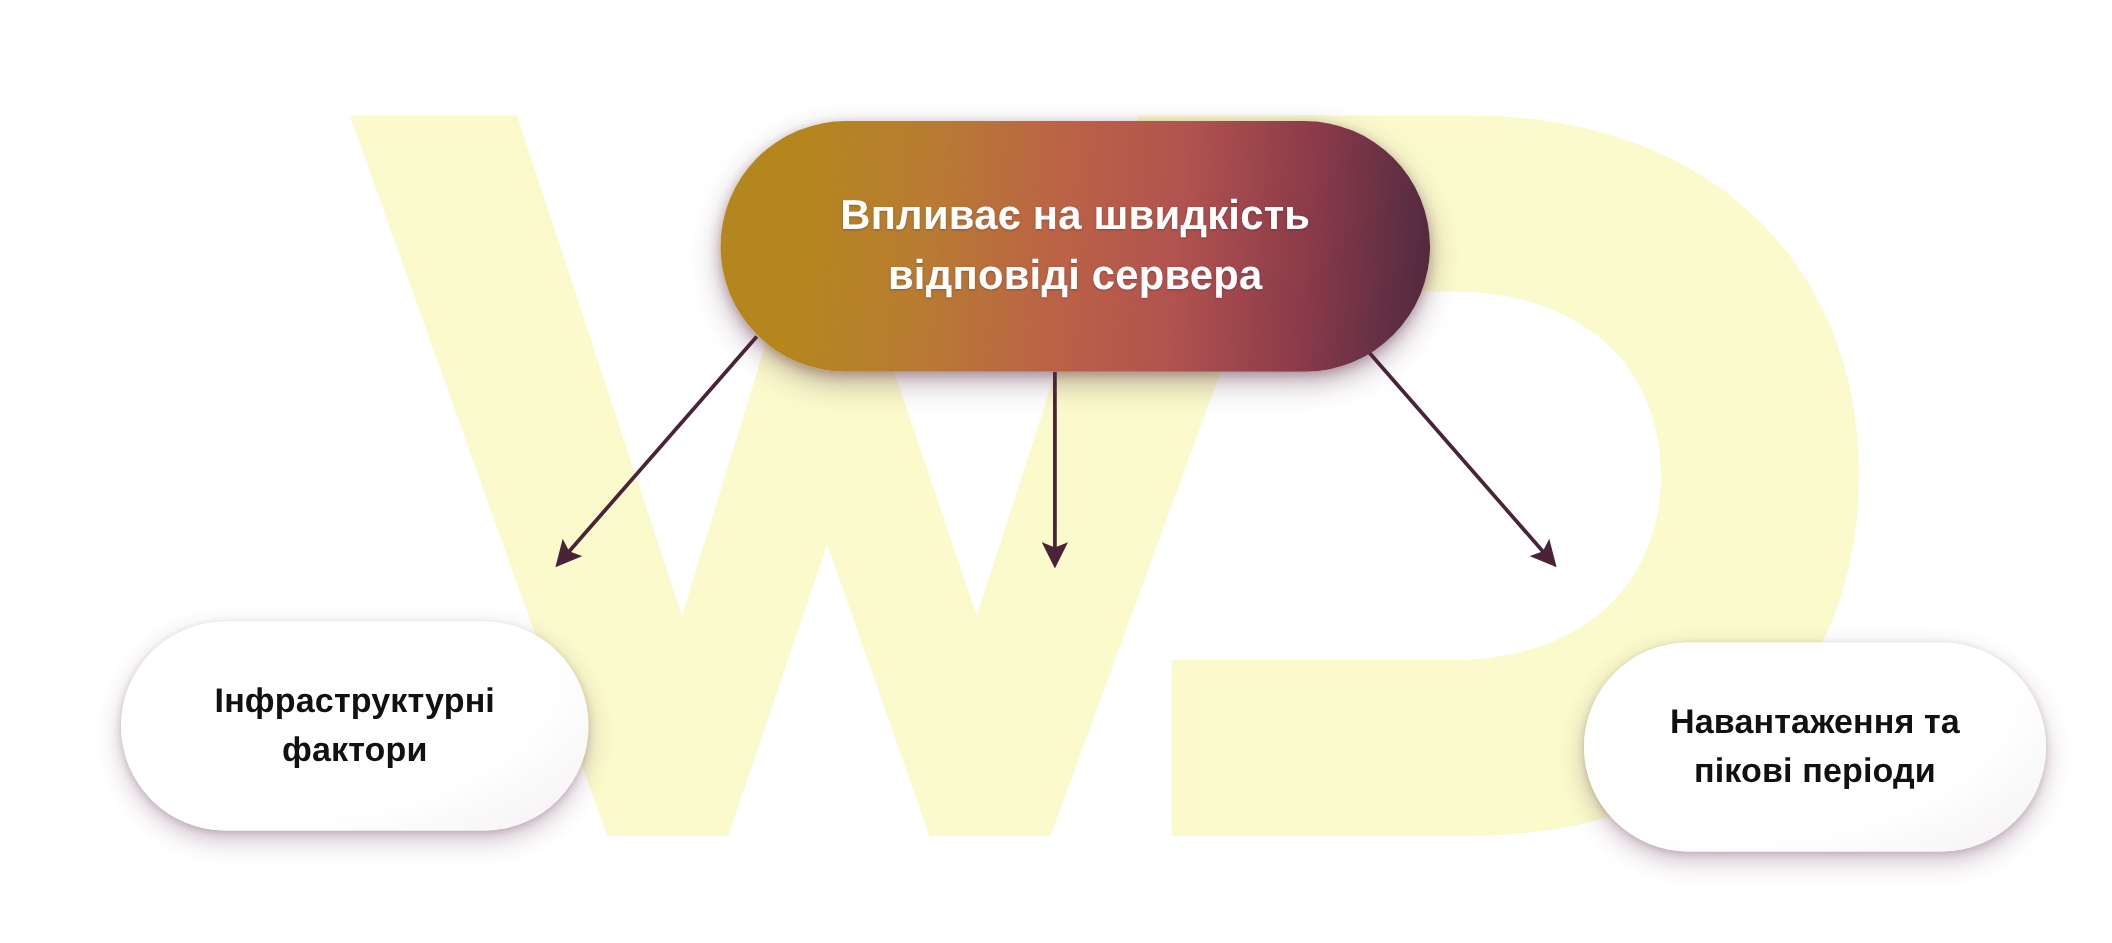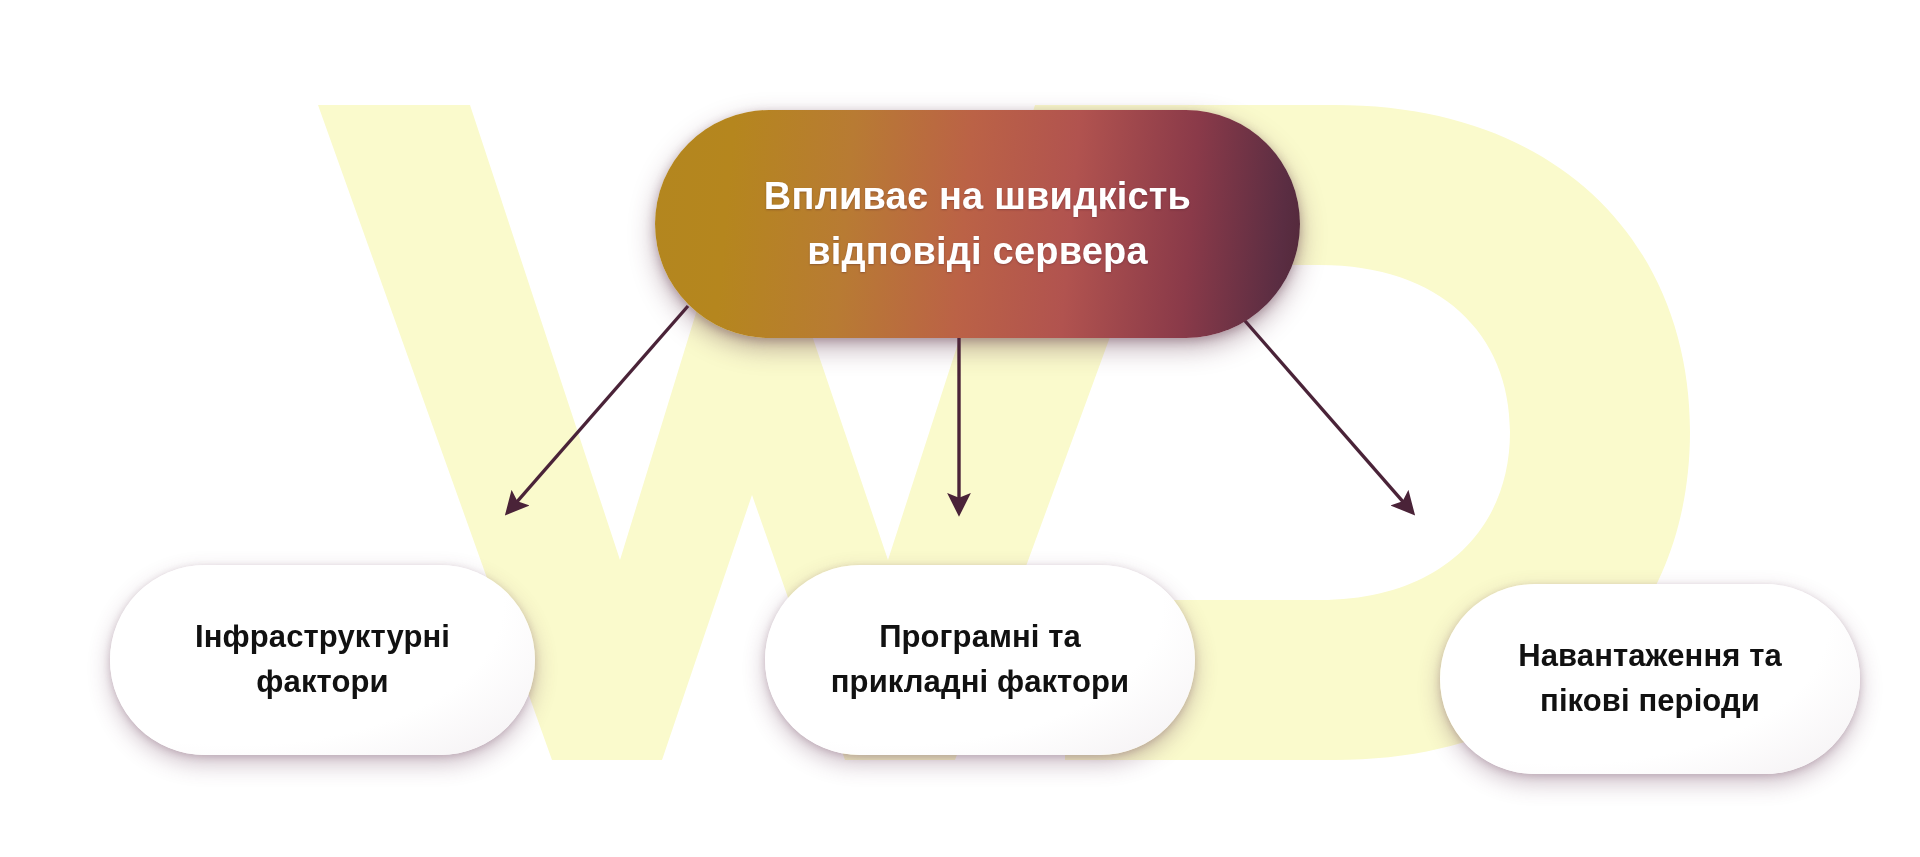--- a/index.html
+++ b/index.html
@@ -146,23 +146,19 @@
   <div class="node" id="node-root">
     <span class="node-text">Впливає на швидкість
 відповіді сервера</span>
   </div>
 
   <div class="node leaf" id="node-leaf-0">
     <span class="node-text">Інфраструктурні
 фактори</span>
   </div>
 
-  <div class="node leaf" id="node-leaf-1">
-    <span class="node-text">Програмні та
-прикладні фактори</span>
-  </div>
 
   <div class="node leaf" id="node-leaf-2">
     <span class="node-text">Навантаження та
 пікові періоди</span>
   </div>
 
 </div>
 
 </body></html>

